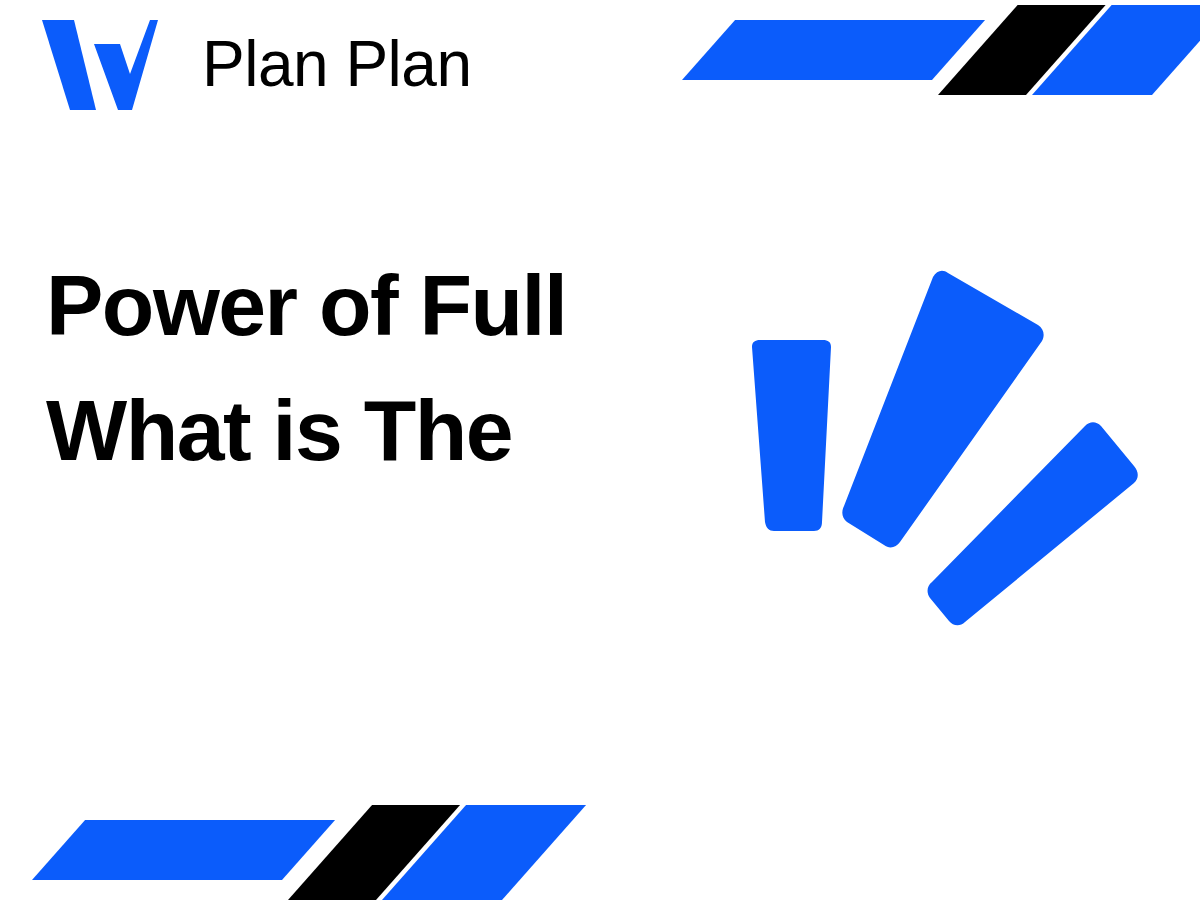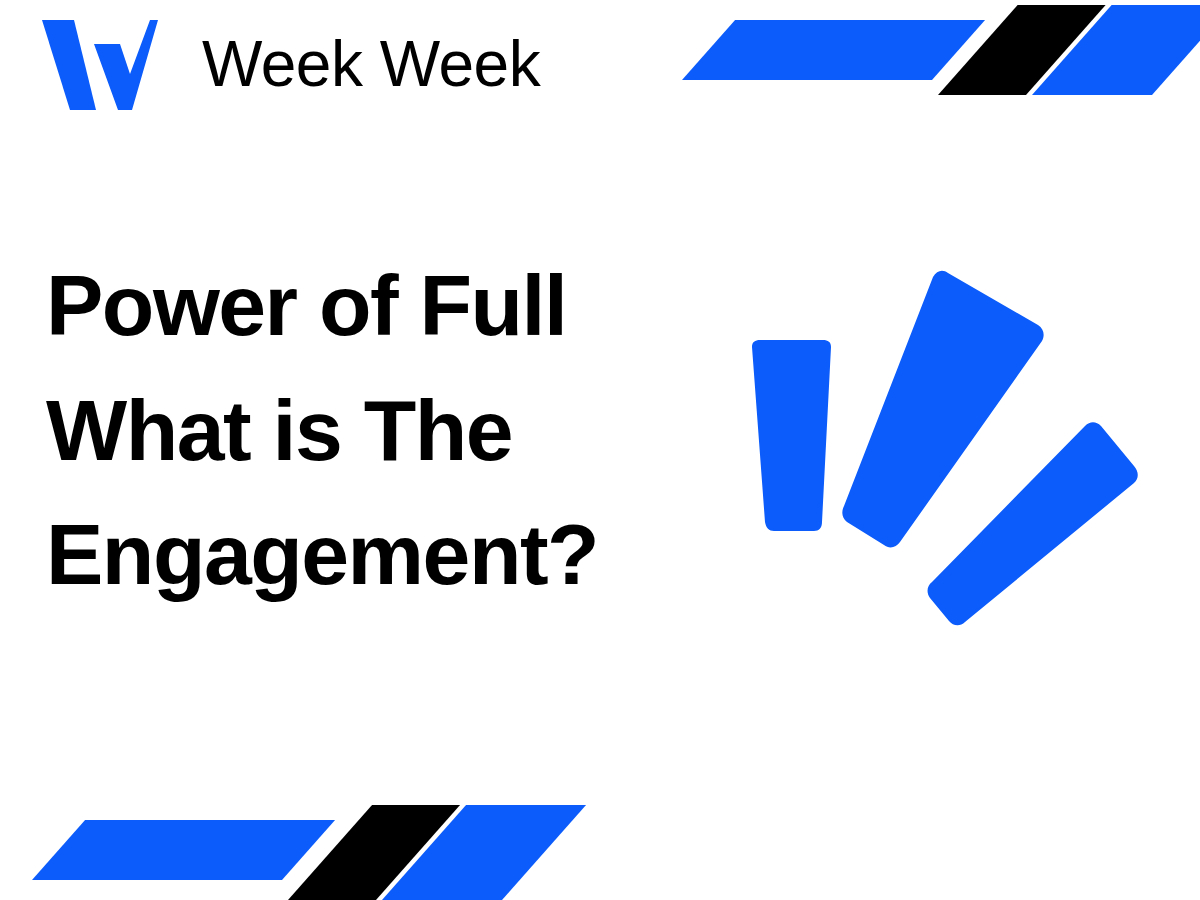--- a/index.html
+++ b/index.html
@@ -125,27 +125,26 @@
 
 <div class="canvas">
 
   <div class="brand">
     <svg class="brand-mark" viewBox="0 0 124 92" aria-hidden="true">
 
       <polygon points="8,2 40,2 62,92 36,92" fill="#0b5cfb"></polygon>
 
       <polygon points="60,26 86,26 96,56 116,2 124,2 98,92 84,92" fill="#0b5cfb"></polygon>
     </svg>
-    <span class="brand-name">Week Week</span>
+    <span class="brand-name">Plan Plan</span>
   </div>
 
   <h1 class="headline">
     <span class="headline-line">Power of Full</span>
     <span class="headline-line">What is The</span>
-    <span class="headline-line">Engagement?</span>
   </h1>
 
   <div class="ribbon ribbon-top">
     <div class="slab slab-a"></div>
     <div class="slab slab-b"></div>
     <div class="slab slab-c"></div>
   </div>
 
   <div class="ribbon ribbon-bottom">
     <div class="slab slab-a"></div>

